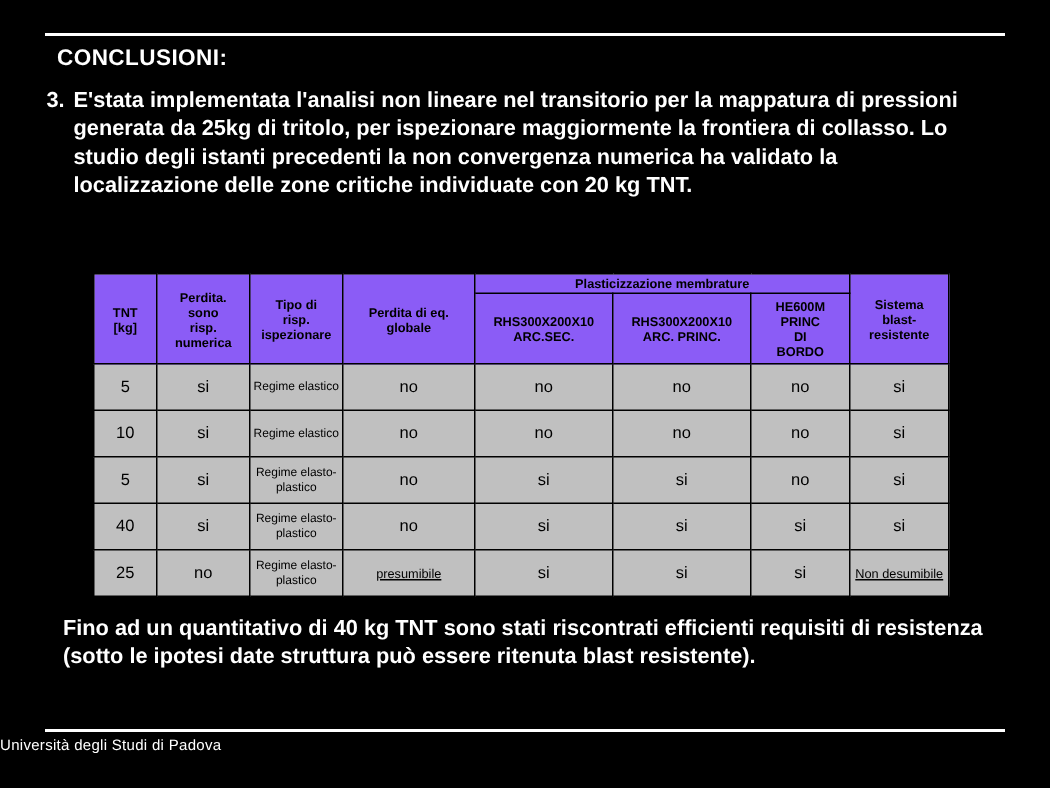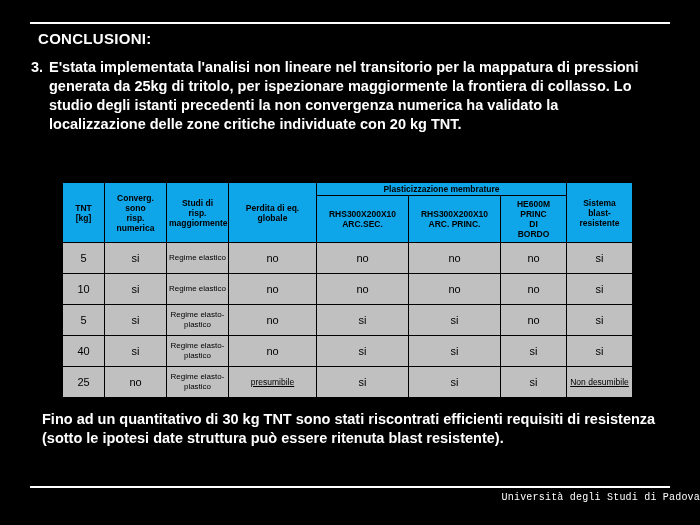--- a/index.html
+++ b/index.html
@@ -69,23 +69,23 @@
     font-size: 14.5px;
     font-weight: bold;
     line-height: 19px;
   }
 
   .footer {
     position: absolute;
     left: 0;
     top: 492px;
     width: 700px;
-    text-align: right;
-    color: #ffffff;
-    font-family: Liberation Mono, monospace;
+    text-align: left;
+    color: #ffffff;
+    font-family: Liberation Sans, sans-serif;
     font-size: 10px;
     letter-spacing: 0.2px;
   }
 
   
   .tbl-wrap {
     position: absolute;
     left: 62px;
     top: 182px;
     width: 570px;
@@ -101,21 +101,21 @@
   }
   table.data th, table.data td {
     border: 1px solid #000000;
     text-align: center;
     vertical-align: middle;
     padding: 1px 2px;
     line-height: 10px;
   }
   table.data thead th {
     font-weight: bold;
-    background: #0ea5e9;
+    background: #8b5cf6;
   }
   .hdr-group {
     height: 12px;
   }
   .hdr-cell {
     height: 44px;
   }
   td.regime {
     font-size: 8px;
     line-height: 9.5px;
@@ -167,29 +167,29 @@
           <col class="c6">
           <col class="c7">
       </colgroup>
       <thead>
         <tr class="hdr-group">
           <th rowspan="2" class="hdr-cell">
             <div>TNT</div>
             <div>[kg]</div>
           </th>
           <th rowspan="2" class="hdr-cell">
-            <div>Converg.</div>
+            <div>Perdita.</div>
             <div>sono</div>
             <div>risp.</div>
             <div>numerica</div>
           </th>
           <th rowspan="2" class="hdr-cell">
-            <div>Studi di</div>
+            <div>Tipo di</div>
             <div>risp.</div>
-            <div>maggiormente</div>
+            <div>ispezionare</div>
           </th>
           <th rowspan="2" class="hdr-cell">
             <div>Perdita di eq.</div>
             <div>globale</div>
           </th>
           <th colspan="3">Plasticizzazione membrature</th>
           <th rowspan="2" class="hdr-cell">
             <div>Sistema</div>
             <div>blast-</div>
             <div>resistente</div>
@@ -260,19 +260,19 @@
           <td class="small">presumibile</td>
           <td class="val">si</td>
           <td class="val">si</td>
           <td class="val">si</td>
           <td class="small">Non desumibile</td>
         </tr>
       </tbody>
     </table>
   </div>
 
-  <div class="closing">Fino ad un quantitativo di 30 kg TNT sono stati riscontrati efficienti requisiti di resistenza (sotto le ipotesi date struttura può essere ritenuta blast resistente).</div>
+  <div class="closing">Fino ad un quantitativo di 40 kg TNT sono stati riscontrati efficienti requisiti di resistenza (sotto le ipotesi date struttura può essere ritenuta blast resistente).</div>
 
   <div class="rule rule-bottom"></div>
 
   <div class="footer">Università degli Studi di Padova</div>
 
 </div>
 
 </body></html>

